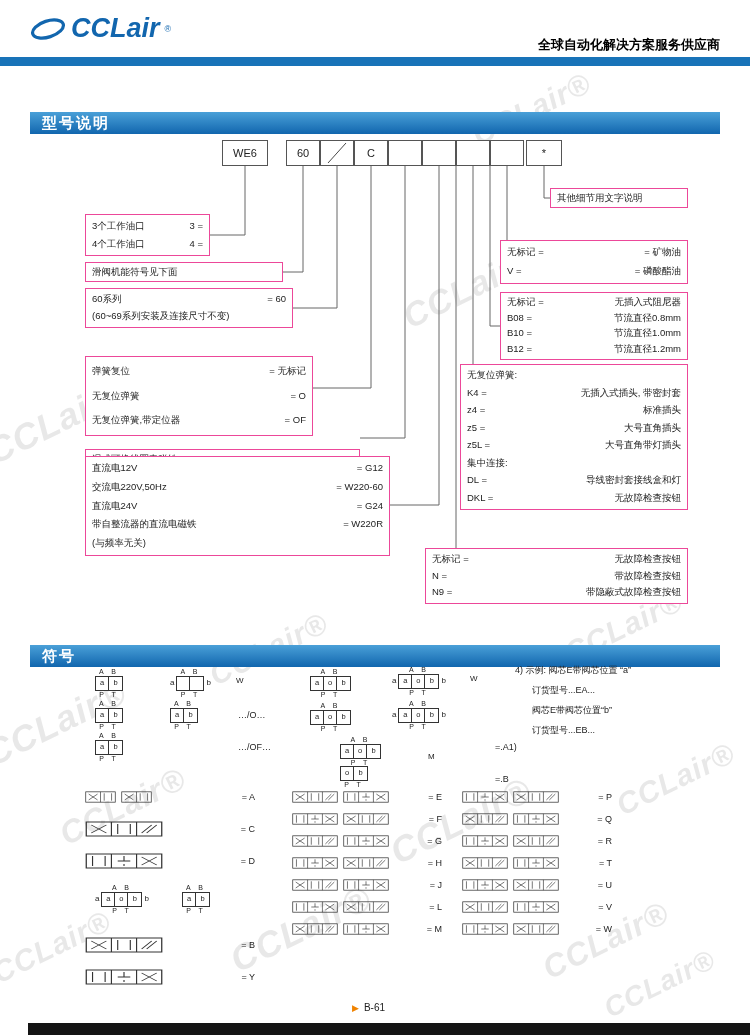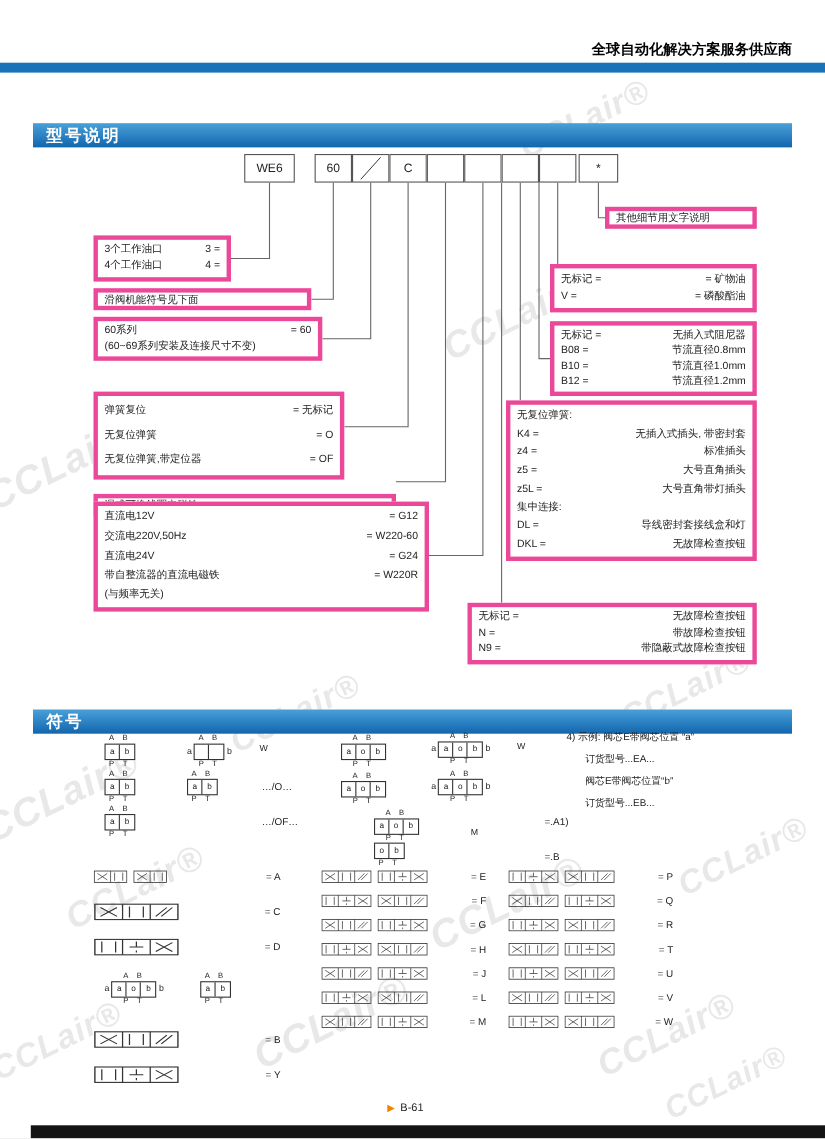--- a/index.html
+++ b/index.html
@@ -15,21 +15,21 @@
   .topbar { position:absolute; left:0; top:57px; width:750px; height:9px; background:#1873b8; z-index:3; }
   
   .sec-bar { position:absolute; left:30px; width:690px; height:22px;
              background:linear-gradient(180deg,#4aa0d8,#1166ae); color:#fff;
              font-size:15px; font-weight:bold; letter-spacing:2px;
              display:flex; align-items:center; padding-left:12px; box-sizing:border-box; z-index:2; }
   
   .cbox { position:absolute; top:140px; height:26px; border:1px solid #555; background:#fff;
           display:flex; align-items:center; justify-content:center; font-size:11px; z-index:2; box-sizing:border-box; }
   
-  .abox { position:absolute; border:4px solid #ec4899; background:#fff; display:flex; flex-direction:column;
+  .abox { position:absolute; border:1px solid #ec4899; background:#fff; display:flex; flex-direction:column;
           justify-content:space-around; padding:2px 0; box-sizing:border-box; z-index:2; font-size:9.5px; }
   .arow { display:flex; justify-content:space-between; padding:0 6px; line-height:1.15; gap:6px; }
   .overlay { position:absolute; left:0; top:0; z-index:1; pointer-events:none; }
   .cl { fill:none; stroke:#666; stroke-width:1; }
   .sr { fill:none; stroke:#333; stroke-width:1; }
   .sl { fill:none; stroke:#333; stroke-width:0.9; }
   
   .pd { position:absolute; font-size:7px; text-align:center; z-index:2; line-height:1.1; }
   .pdm { display:flex; align-items:center; gap:2px; justify-content:center; }
   .pdc { display:flex; border:1px solid #333; background:#fff; }
@@ -94,20 +94,27 @@
   <div class="wm" style="left:205px;top:632px;font-size:30px">CCLair®</div>
   <div class="wm" style="left:-20px;top:702px;font-size:36px">CCLair®</div>
   <div class="wm" style="left:55px;top:788px;font-size:32px">CCLair®</div>
   <div class="wm" style="left:385px;top:800px;font-size:36px">CCLair®</div>
   <div class="wm" style="left:612px;top:762px;font-size:30px">CCLair®</div>
   <div class="wm" style="left:225px;top:908px;font-size:36px">CCLair®</div>
   <div class="wm" style="left:538px;top:922px;font-size:32px">CCLair®</div>
   <div class="wm" style="left:-12px;top:930px;font-size:30px">CCLair®</div>
   <div class="wm" style="left:600px;top:968px;font-size:28px">CCLair®</div>
 
+  <div class="logo">
+    <svg width="36" height="30" viewBox="0 0 36 30">
+      <ellipse cx="18" cy="15" rx="16" ry="8" transform="rotate(-18 18 15)" fill="none" stroke="#1266ae" stroke-width="3.2"></ellipse>
+    </svg>
+    <span class="logo-text">CCLair</span>
+    <sup>®</sup>
+  </div>
   <div class="tagline">全球自动化解决方案服务供应商</div>
   <div class="topbar"></div>
 
   <div class="sec-bar" style="top:112px">
     <span>型号说明</span>
   </div>
 
   <svg class="overlay" width="750" height="1035">
     <path class="cl" d="M245,166 V235 H210"></path>
     <path class="cl" d="M303,166 V272 H283"></path>

